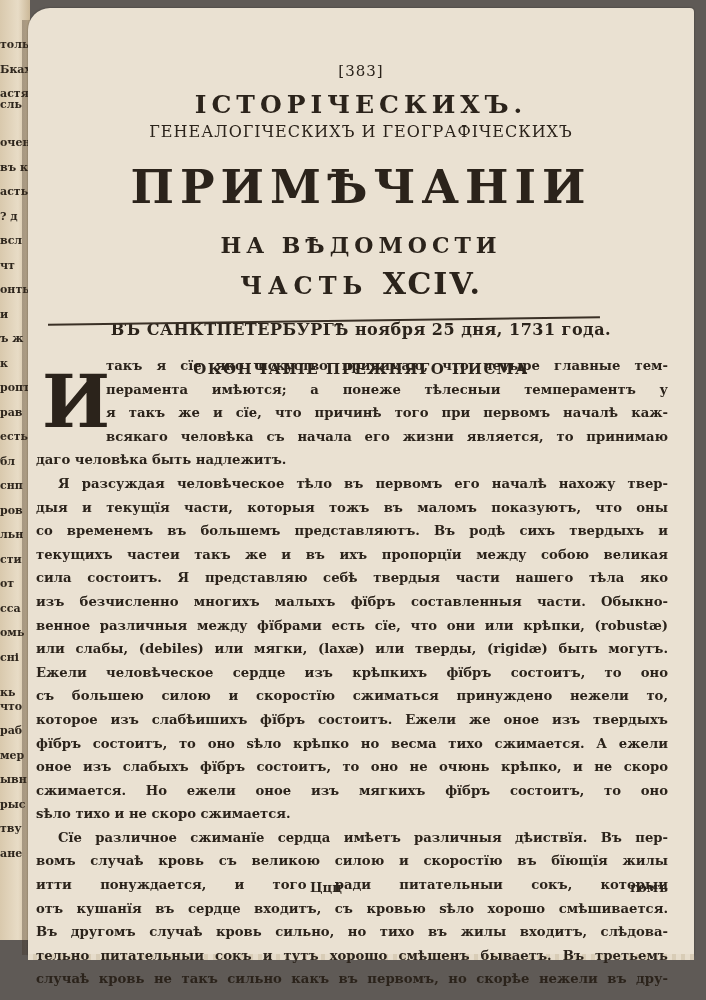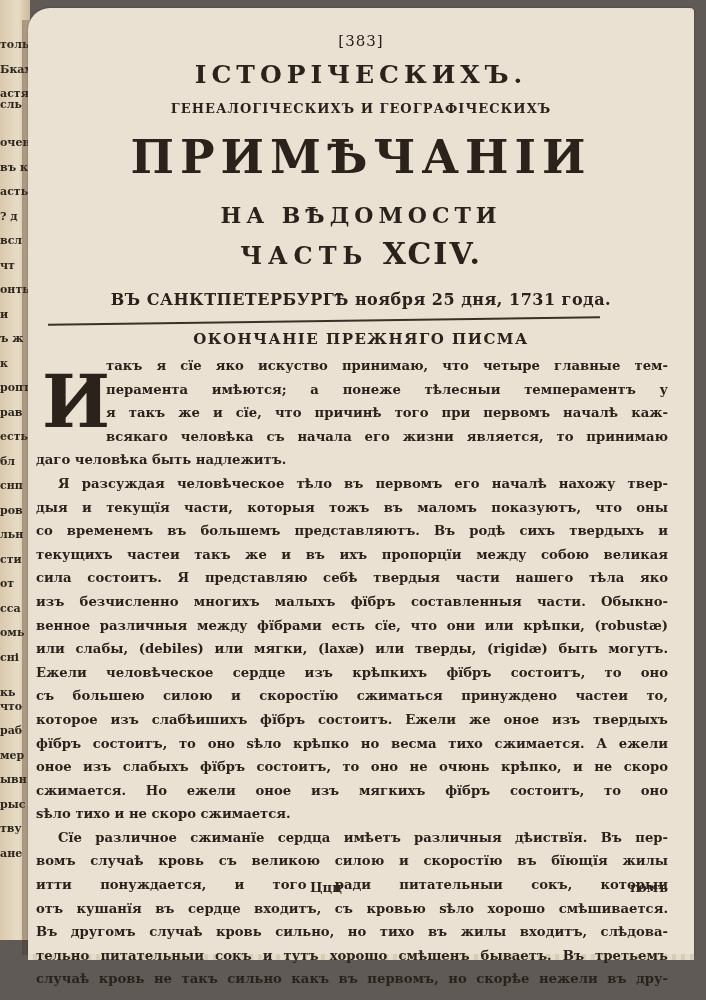--- a/index.html
+++ b/index.html
@@ -25,24 +25,24 @@
     position: absolute; left: 28px; top: 8px; width: 666px; height: 948px;
     background: #eae1d2;
     border-radius: 22px 4px 2px 2px;
     box-shadow: 0 0 2px rgba(0,0,0,0.4);
   }
   .page-edge {
     position: absolute; left: 0; bottom: -4px; width: 100%; height: 6px;
     background: repeating-linear-gradient(90deg, #e6dccb 0 5px, #d8ccb6 5px 9px);
   }
   .ink { color: #2b231b; }
-  .center { position: absolute; left: 0; right: 0; text-align: center; }
+  .center { position: absolute; left: 0; right: 0; text-align: center; margin-top: 30px; }
   .pagenum { top: 24px; font-size: 15px; letter-spacing: 1px; }
   .h1 { top: 52px; font-size: 25px; letter-spacing: 5px; font-weight: bold; }
-  .h2 { top: 93px; font-size: 13px; letter-spacing: 1px; font-weight: bold; }
+  .h2 { top: 84px; font-size: 16px; letter-spacing: 1px; font-weight: normal; }
   .h3 { top: 122px; font-size: 46px; letter-spacing: 6px; font-weight: bold; }
   .h4 { top: 194px; font-size: 22px; letter-spacing: 5px; font-weight: bold; }
   .h5 { top: 228px; font-size: 24px; letter-spacing: 6px; font-weight: bold; }
   .h5 .roman { font-size: 30px; letter-spacing: 2px; }
   .dateline { top: 282px; font-size: 16px; letter-spacing: 0.5px; font-weight: bold; }
   .rule {
     position: absolute; left: 20px; top: 312px; width: 552px; height: 2px;
     background: #3a3026; transform: rotate(-0.8deg);
   }
   .section-title { top: 322px; font-size: 15px; letter-spacing: 1.5px; font-weight: bold; }
@@ -128,21 +128,21 @@
       <div class="line last">даго человѣка быть надлежитъ.</div>
       <div class="line para">Я разсуждая человѣческое тѣло въ первомъ его началѣ нахожу твер-</div>
       <div class="line ">дыя и текущїя части, которыя тожъ въ маломъ показуютъ, что оны</div>
       <div class="line ">со временемъ въ большемъ представляютъ. Въ родѣ сихъ твердыхъ и</div>
       <div class="line ">текущихъ частеи такъ же и въ ихъ пропорцїи между собою великая</div>
       <div class="line ">сила состоитъ. Я представляю себѣ твердыя части нашего тѣла яко</div>
       <div class="line ">изъ безчисленно многихъ малыхъ фїбръ составленныя части. Обыкно-</div>
       <div class="line ">венное различныя между фїбрами есть сїе, что они или крѣпки, (robustæ)</div>
       <div class="line ">или слабы, (debiles) или мягки, (laxæ) или тверды, (rigidæ) быть могутъ.</div>
       <div class="line ">Ежели человѣческое сердце изъ крѣпкихъ фїбръ состоитъ, то оно</div>
-      <div class="line ">съ большею силою и скоростїю сжиматься принуждено частеи то,</div>
+      <div class="line ">съ большею силою и скоростїю сжиматься принуждено нежели то,</div>
       <div class="line ">которое изъ слабѣишихъ фїбръ состоитъ. Ежели же оное изъ твердыхъ</div>
       <div class="line ">фїбръ состоитъ, то оно ѕѣло крѣпко но весма тихо сжимается. А ежели</div>
       <div class="line ">оное изъ слабыхъ фїбръ состоитъ, то оно не очюнь крѣпко, и не скоро</div>
       <div class="line ">сжимается. Но ежели оное изъ мягкихъ фїбръ состоитъ, то оно</div>
       <div class="line last">ѕѣло тихо и не скоро сжимается.</div>
       <div class="line para">Сїе различное сжиманїе сердца имѣетъ различныя дѣиствїя. Въ пер-</div>
       <div class="line ">вомъ случаѣ кровь съ великою силою и скоростїю въ бїющїя жилы</div>
       <div class="line ">итти понуждается, и того ради питательныи сокъ, которыи</div>
       <div class="line ">отъ кушанїя въ сердце входитъ, съ кровью ѕѣло хорошо смѣшивается.</div>
       <div class="line ">Въ другомъ случаѣ кровь сильно, но тихо въ жилы входитъ, слѣдова-</div>

